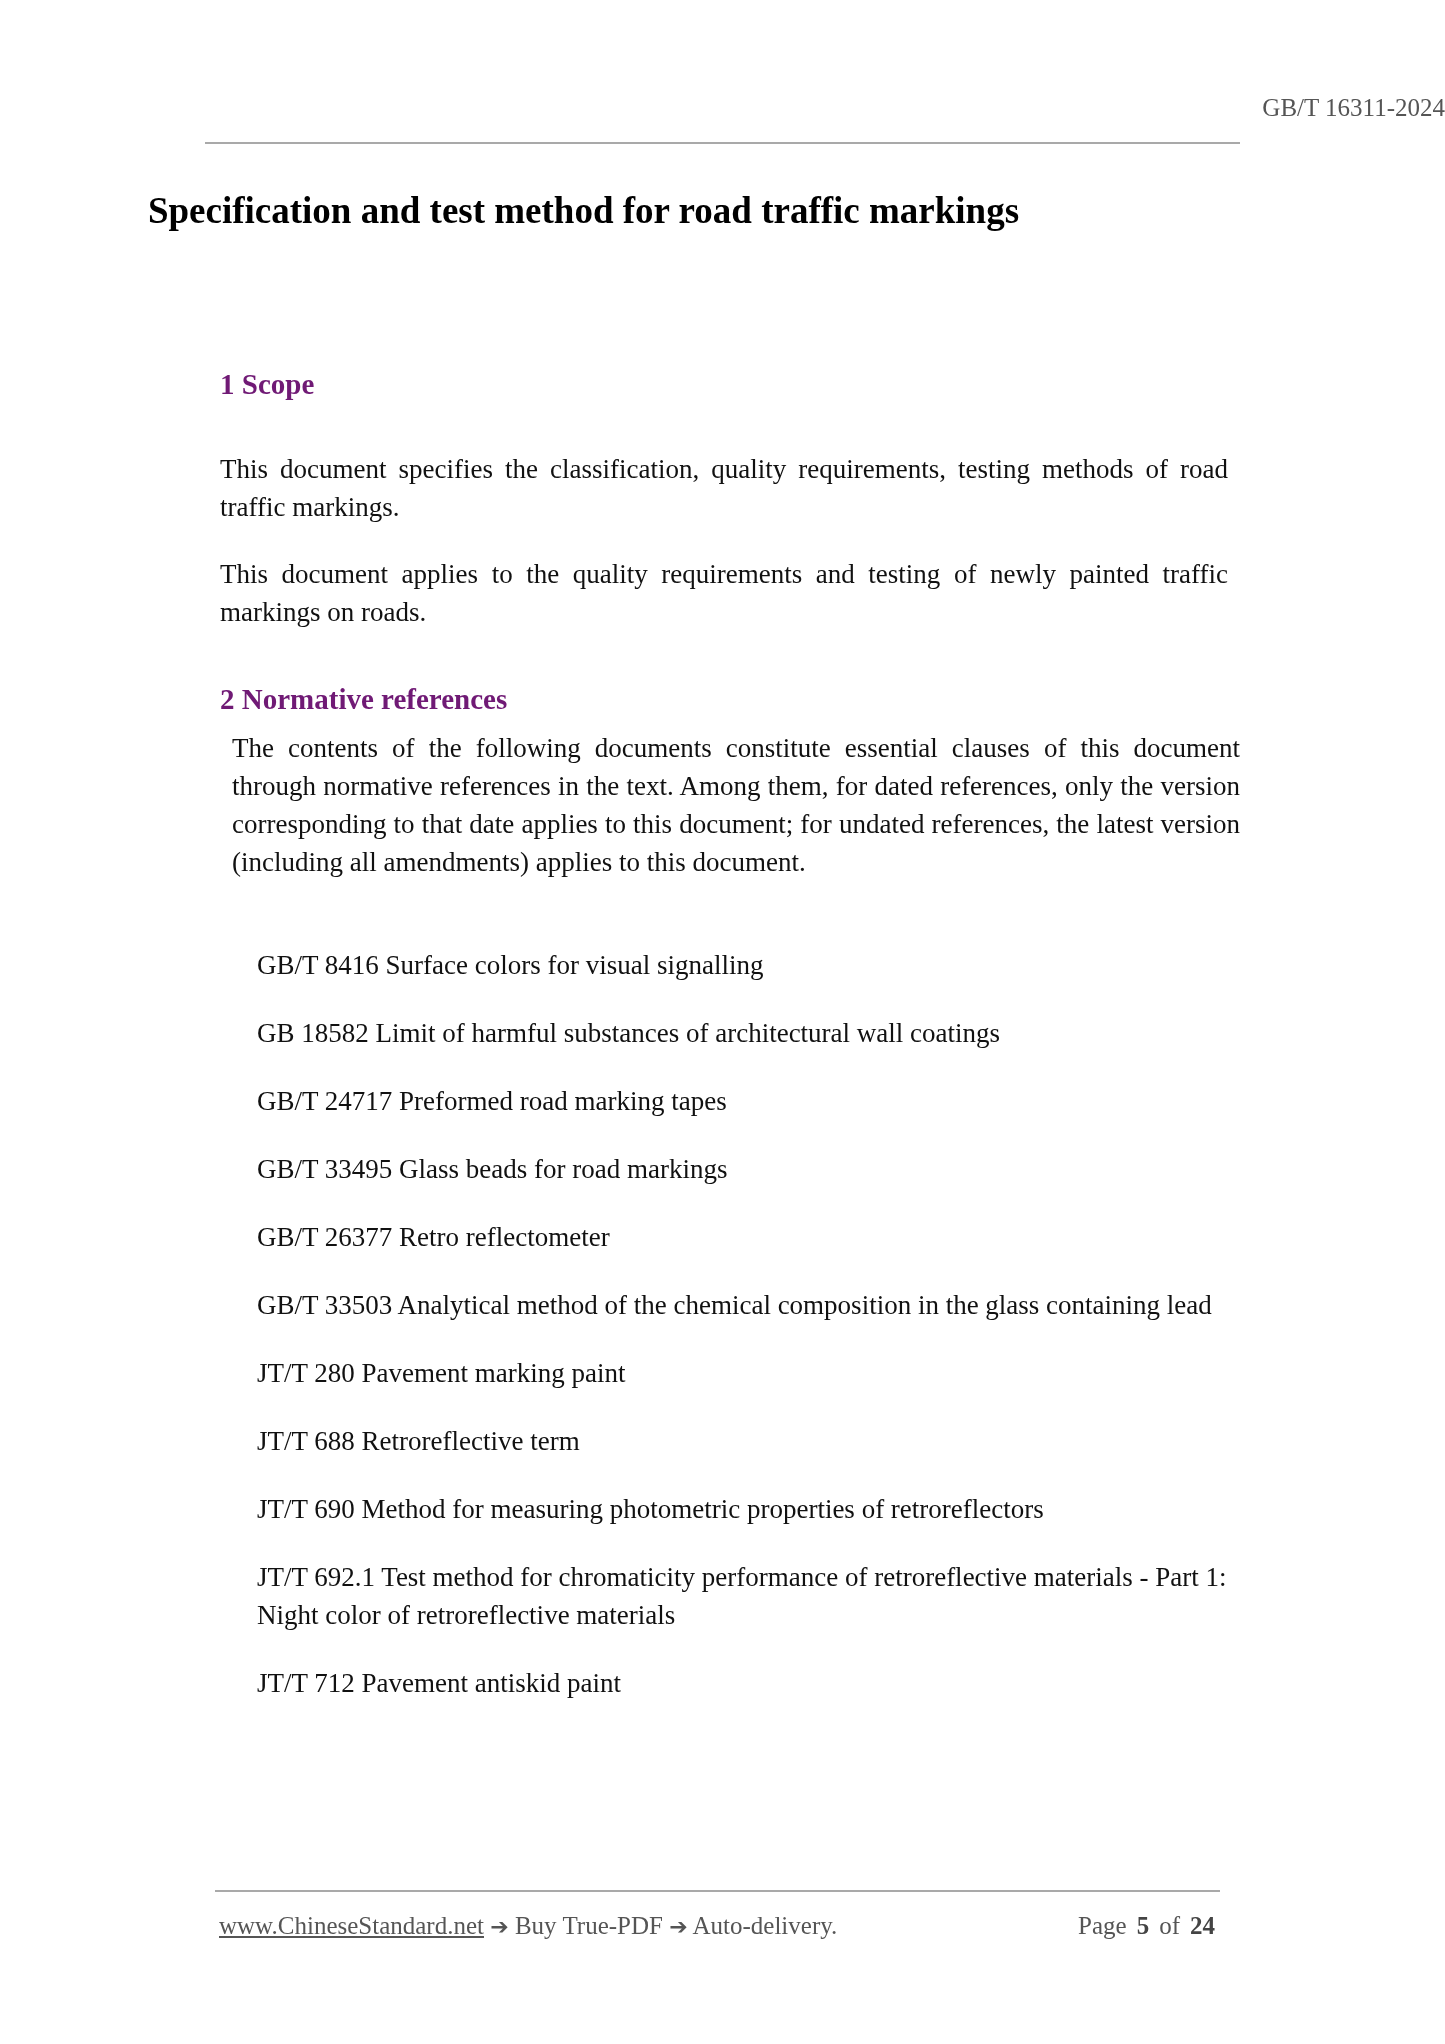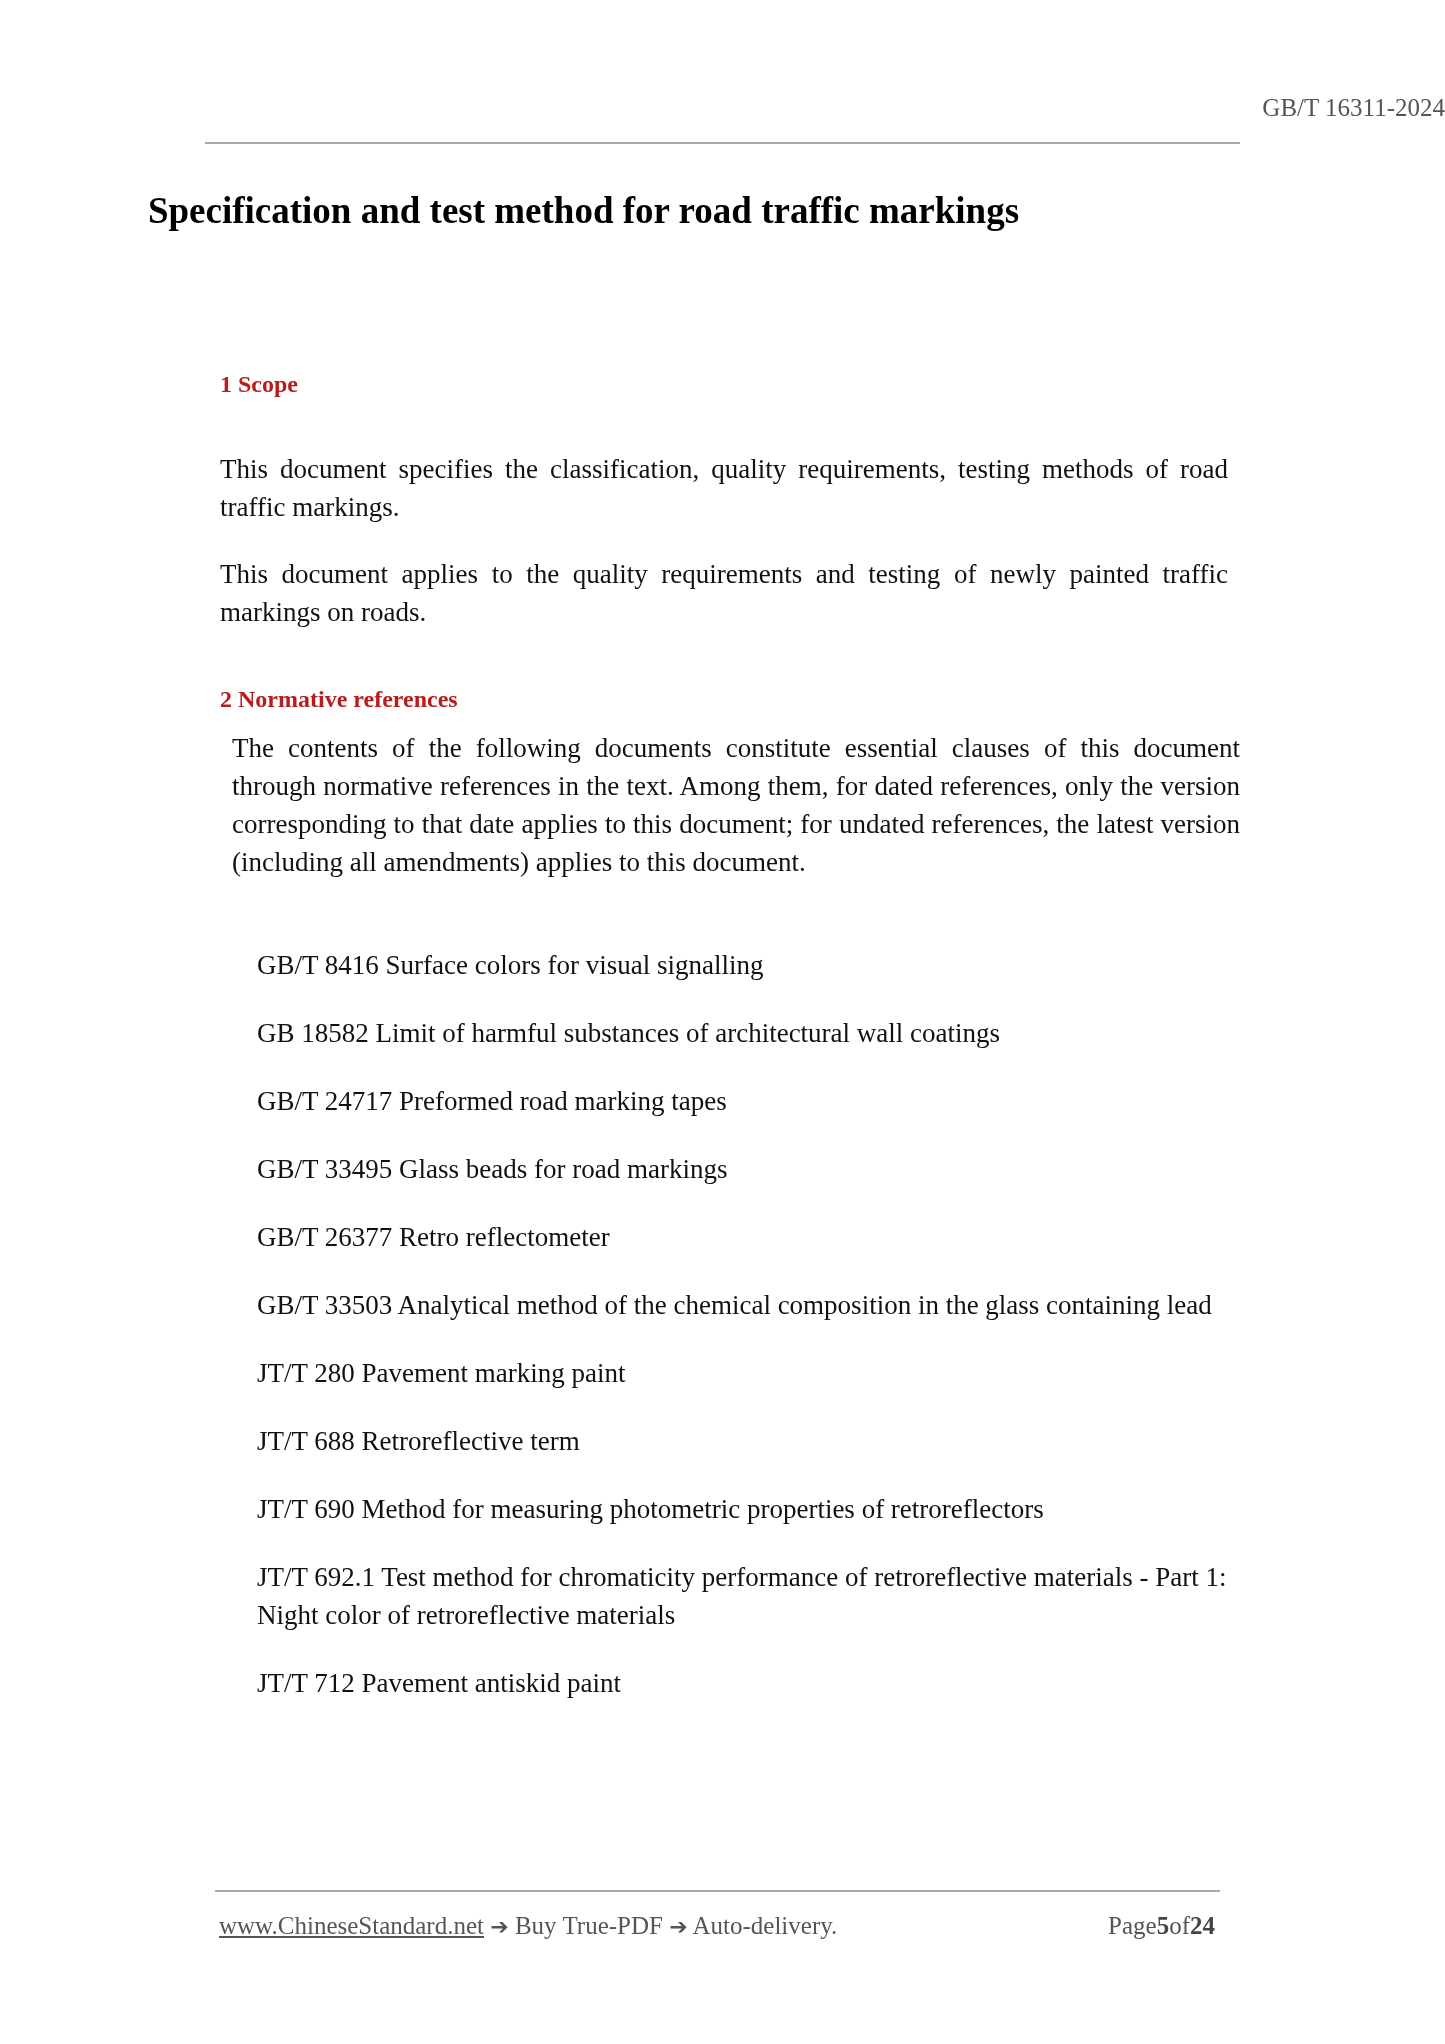--- a/index.html
+++ b/index.html
@@ -4,31 +4,31 @@
 <style>
   html, body { margin: 0; padding: 0; background: #ffffff; }
   body { width: 1445px; height: 2044px; position: relative; overflow: hidden;
          font-family: "Liberation Serif", "DejaVu Serif", serif; color: #111111; }
   .abs { position: absolute; }
   .running-header { left: 0; width: 1445px; top: 93px; text-align: right;
                     font-size: 25px; line-height: 30px; color: #555555; }
   .header-rule { left: 205px; width: 1035px; top: 142px; height: 0; border-top: 2px solid #a9a9a9; }
   .doc-title { left: 0; width: 1167px; top: 188px; text-align: center;
                font-size: 37px; line-height: 46px; font-weight: bold; color: #000; }
-  .h1 { left: 220px; font-size: 24px; line-height: 44px; font-weight: bold; color: #b91c1c; white-space: nowrap; }
+  .h1 { left: 220px; font-size: 29px; line-height: 44px; font-weight: bold; color: #701a75; white-space: nowrap; }
   .para { left: 220px; width: 1008px; font-size: 27px; line-height: 38px; text-align: justify; color: #111; }
   .ref-list { left: 257px; width: 971px; top: 946px; margin: 0; padding: 0; list-style: none; }
   .ref-item { font-size: 27px; line-height: 38px; margin: 0 0 30px 0; color: #111; }
   .footer-rule { left: 215px; width: 1005px; top: 1890px; height: 0; border-top: 2px solid #a9a9a9; }
   .footer { left: 219px; width: 996px; top: 1911px; font-size: 25px; line-height: 30px; color: #555555;
             display: flex; justify-content: space-between; }
   .footer a { color: #555555; text-decoration: underline; font-family: Liberation Serif, serif; }
   .arrow { font-family: "DejaVu Sans", sans-serif; font-weight: bold; font-size: 22px; color: #555; }
   .pg b { font-weight: bold; color: #444; }
-  .pg span { margin: 0 0; text-align: center; }
+  .pg span { margin: 0 10px; text-align: center; }
 </style>
 </head>
 <body>
 
 <div class="abs running-header">GB/T 16311-2024</div>
 <div class="abs header-rule"></div>
 
 <div class="abs doc-title">Specification and test method for road traffic markings</div>
 
 <div class="abs h1" style="top:362px;">1 Scope</div>

